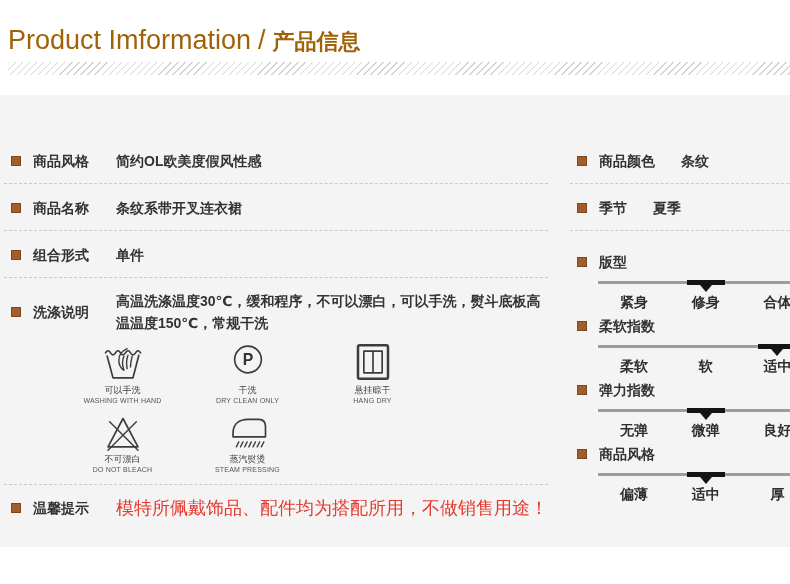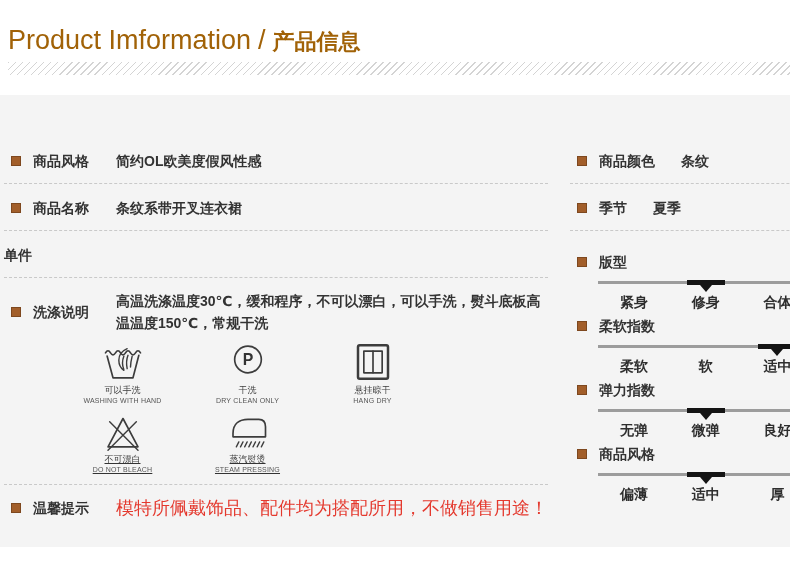--- a/index.html
+++ b/index.html
@@ -39,21 +39,21 @@
   .col-left .kv-head.fixed { flex: 0 0 112px; }
   .bullet { width: 10px; height: 10px; background: var(--bullet); border: 1px solid #7e481f; margin-top: 4px; flex: none; }
   .kv-label { margin-left: 12px; font-weight: 700; font-size: 14px; line-height: 18px; white-space: nowrap; }
   .kv-value { font-weight: 700; font-size: 14px; line-height: 18px; }
   .col-right .kv-value { margin-left: 26px; }
   
   .wash-section { padding: 12px 0 6px 0; border-bottom: 1px dashed var(--dash); }
   .wash-top { display: flex; align-items: center; }
   .wash-desc { flex: 1; font-weight: 700; font-size: 14px; line-height: 22px; }
   .icons-row { display: flex; margin: 8px 0 0 56px; }
-  .icons-row.second { margin-top: 6px; margin-bottom: 4px; text-decoration: underline; }
+  .icons-row.second { margin-top: 6px; margin-bottom: 4px; }
   .icon-block { width: 125px; display: flex; flex-direction: column; align-items: center; }
   .icon-block svg { height: 40px; width: 44px; }
   .ic-zh { font-size: 9px; color: #3d3d3d; margin-top: 3px; line-height: 11px; }
   .ic-en { font-size: 7px; color: #555555; line-height: 9px; letter-spacing: 0.2px; }
   
   .tips-row { display: flex; align-items: flex-start; padding-top: 14px; }
   .tip-value { color: var(--tip-red); font-weight: 400; font-size: 18px; line-height: 18px; white-space: nowrap; }
   
   .slider-group { padding-top: 5px; }
   .slider-group.first { padding-top: 22px; }
@@ -93,20 +93,24 @@
 
         <div class="kv-row">
           <div class="kv-head fixed">
             <span class="bullet"></span>
             <span class="kv-label">商品名称</span>
           </div>
           <span class="kv-value">条纹系带开叉连衣裙</span>
         </div>
 
         <div class="kv-row">
+          <div class="kv-head fixed">
+            <span class="bullet"></span>
+            <span class="kv-label">组合形式</span>
+          </div>
           <span class="kv-value">单件</span>
         </div>
 
         <div class="wash-section">
           <div class="wash-top">
             <div class="kv-head fixed">
               <span class="bullet"></span>
               <span class="kv-label">洗涤说明</span>
             </div>
             <div class="wash-desc">高温洗涤温度30℃，缓和程序，不可以漂白，可以手洗，熨斗底板高温温度150℃，常规干洗</div>

